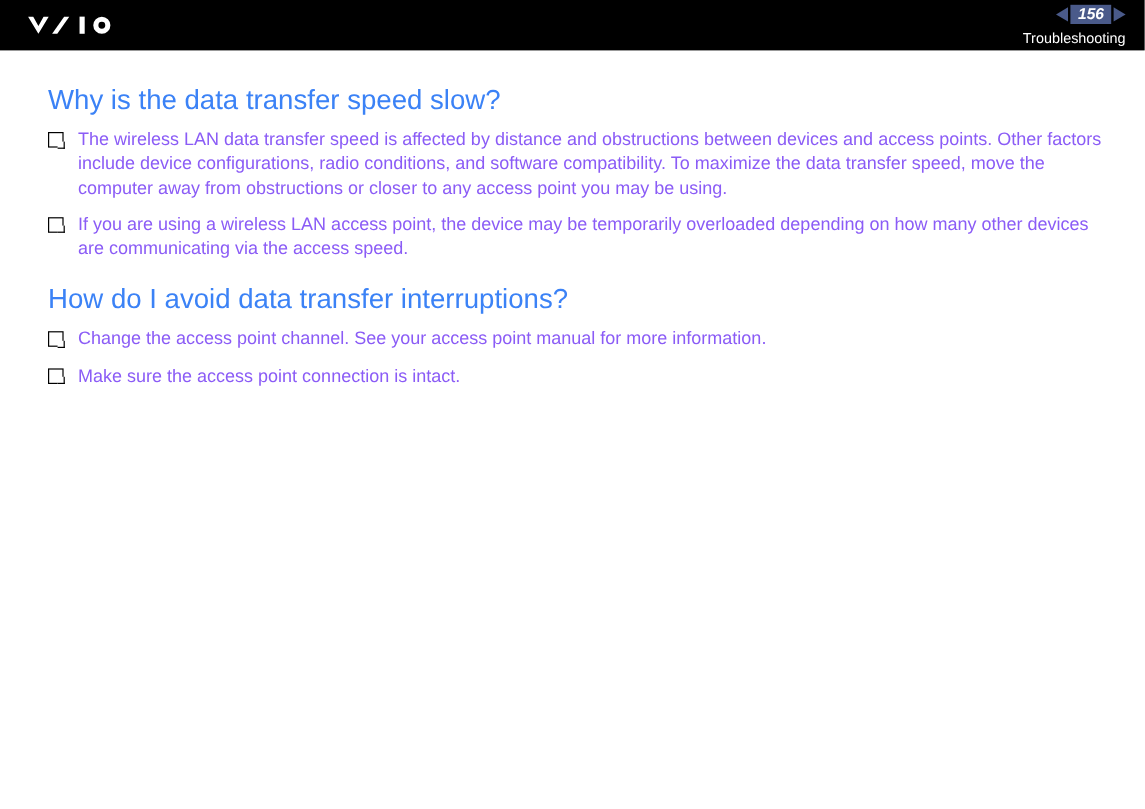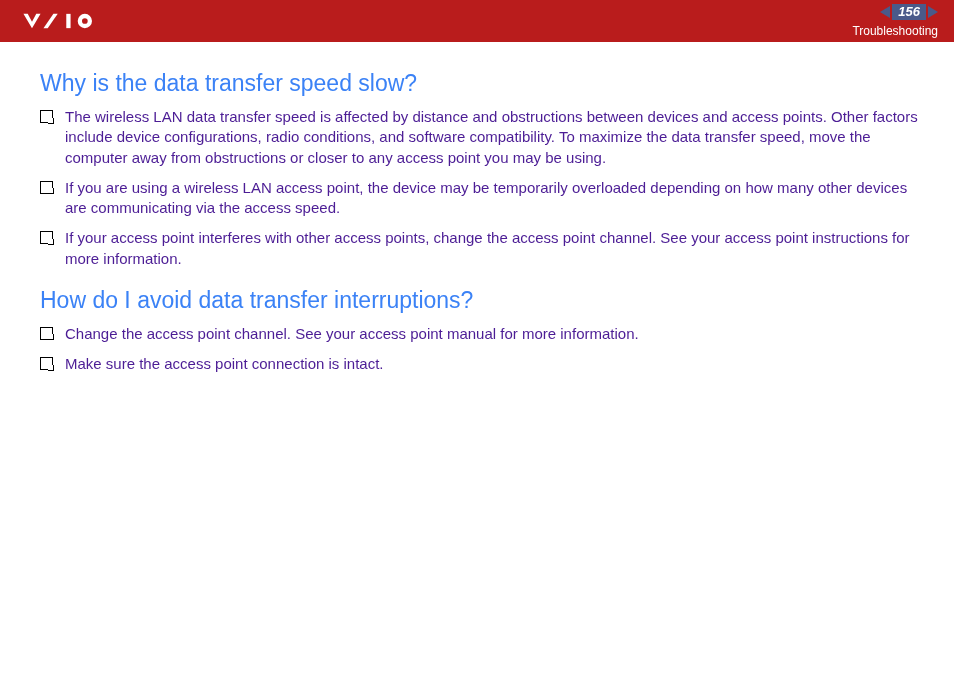--- a/index.html
+++ b/index.html
@@ -5,21 +5,21 @@
   body {
     margin: 0;
     padding: 0;
     font-family: Arial, Helvetica, sans-serif;
     background: #fff;
     width: 954px;
     height: 674px;
     overflow: hidden;
   }
   .header {
-    background: #b91c1c;
+    background: #000000;
     height: 42px;
     display: flex;
     align-items: center;
     justify-content: space-between;
     padding: 0 16px 0 22px;
   }
   .logo {
     display: flex;
     align-items: center;
     gap: 0;
@@ -78,21 +78,21 @@
     list-style: none;
     padding: 0;
     margin: 0;
   }
   li {
     display: flex;
     align-items: flex-start;
     margin-bottom: 10px;
     font-size: 15px;
     line-height: 1.35;
-    color: #4c1d95;
+    color: #8b5cf6;
   }
   .bullet {
     flex: 0 0 auto;
     width: 11px;
     height: 11px;
     border: 1.5px solid #000;
     margin-right: 12px;
     margin-top: 3px;
     position: relative;
   }
@@ -137,24 +137,20 @@
   <h2>Why is the data transfer speed slow?</h2>
   <ul>
     <li>
         <span class="bullet"></span>
         <span class="li-text">The wireless LAN data transfer speed is affected by distance and obstructions between devices and access points. Other factors include device configurations, radio conditions, and software compatibility. To maximize the data transfer speed, move the computer away from obstructions or closer to any access point you may be using.</span>
       </li>
     <li>
         <span class="bullet"></span>
         <span class="li-text">If you are using a wireless LAN access point, the device may be temporarily overloaded depending on how many other devices are communicating via the access speed.</span>
       </li>
-    <li>
-        <span class="bullet"></span>
-        <span class="li-text">If your access point interferes with other access points, change the access point channel. See your access point instructions for more information.</span>
-      </li>
   </ul>
 
   <h2>How do I avoid data transfer interruptions?</h2>
   <ul>
     <li>
         <span class="bullet"></span>
         <span class="li-text">Change the access point channel. See your access point manual for more information.</span>
       </li>
     <li>
         <span class="bullet"></span>

